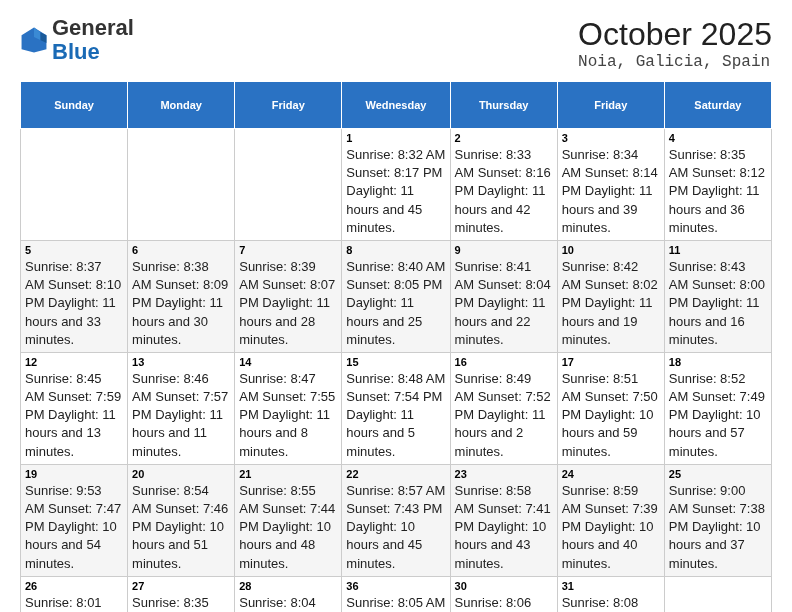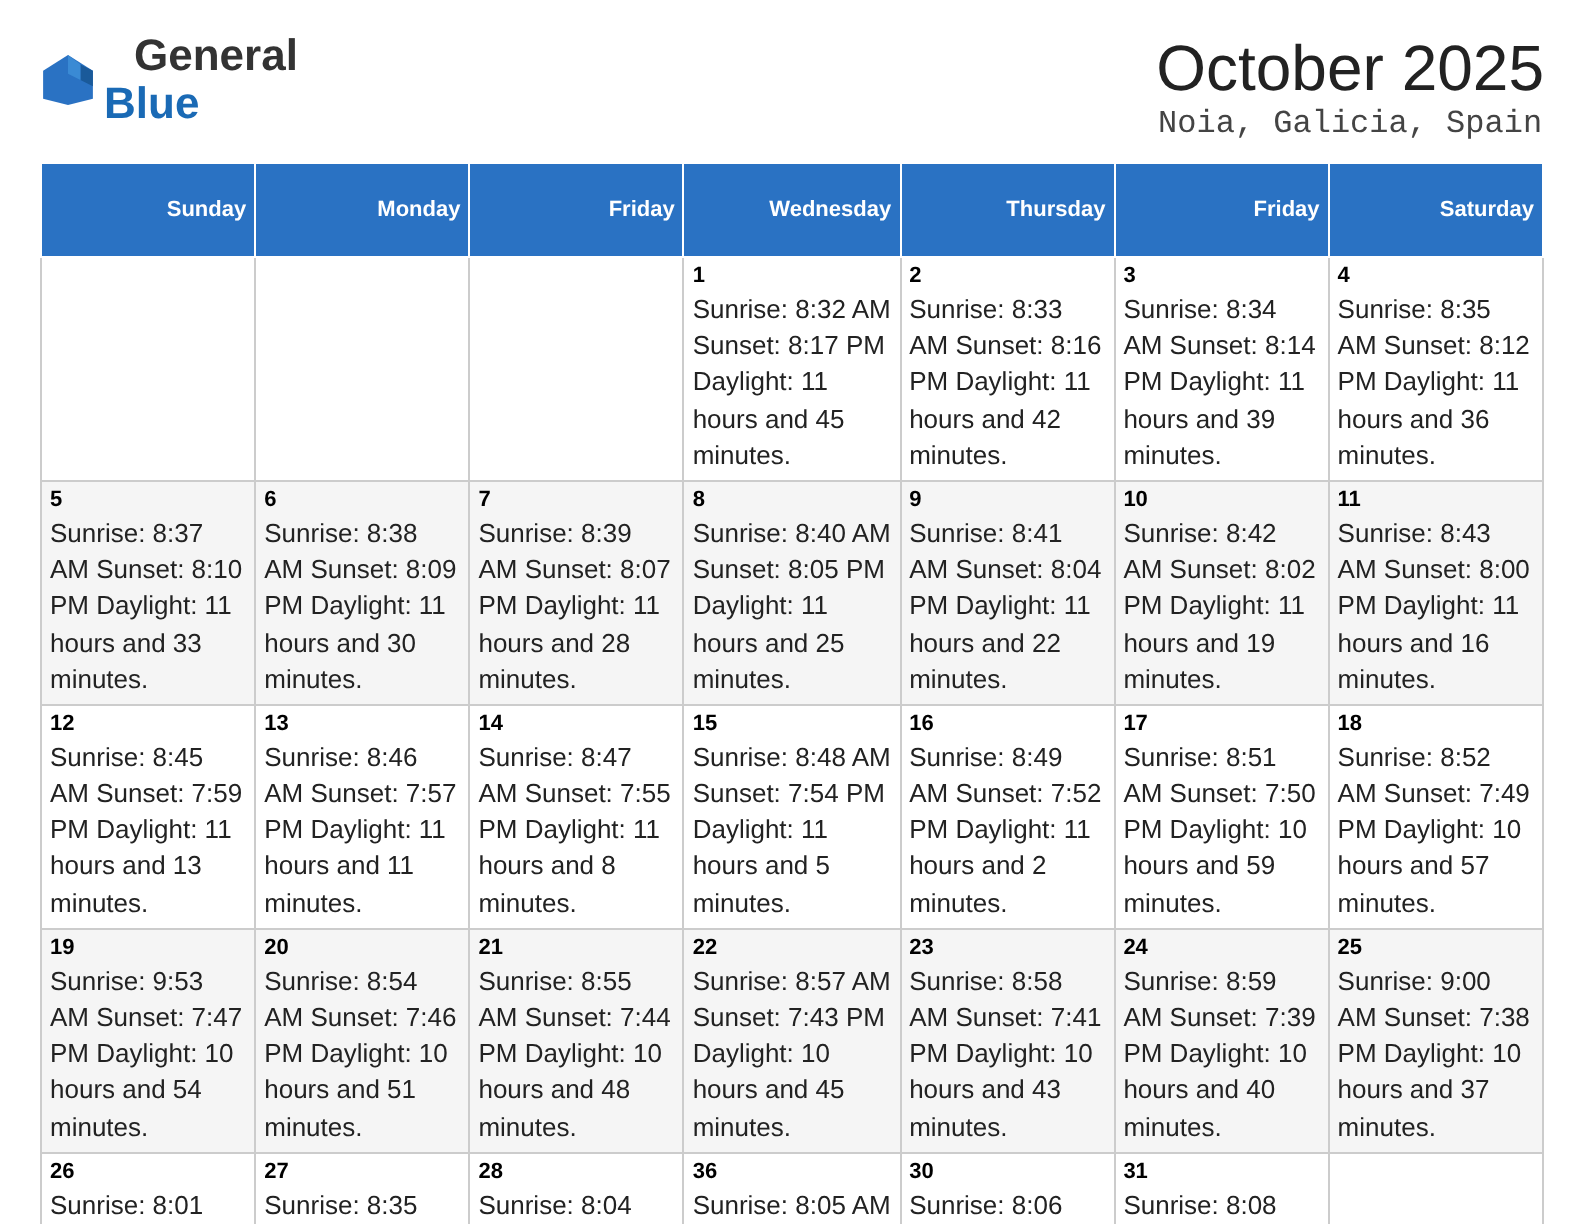--- a/index.html
+++ b/index.html
@@ -23,52 +23,51 @@
       margin-bottom: 10px;
     }
     .logo {
       display: flex;
       align-items: center;
     }
     .logo-text {
       font-size: 22px;
       font-weight: bold;
       line-height: 1.1;
-      margin-left: 15px;
     }
     .logo-general { color: #333; }
     .logo-blue { color: #1a6ab5; }
     .logo-icon {
       width: 28px;
       height: 28px;
       margin-right: 4px;
     }
     .title-block {
-      text-align: center;
+      text-align: left;
     }
     .month-title {
       font-size: 32px;
       font-weight: normal;
       color: #222;
     }
     .subtitle {
       font-size: 16px;
       color: #444;
       font-family: Liberation Mono, monospace;
     }
     .calendar {
       width: 100%;
       border-collapse: collapse;
       font-size: 10px;
     }
     .calendar th {
       background: #2a72c3;
       color: #fff;
       padding: 17px 4px;
-      text-align: right;
+      text-align: center;
       font-size: 11px;
       border: 1px solid #fff;
     }
     .calendar td {
       border: 1px solid #ccc;
       vertical-align: top;
       padding: 3px 4px;
       height: 80px;
       width: 113px;
       background: #fff;

